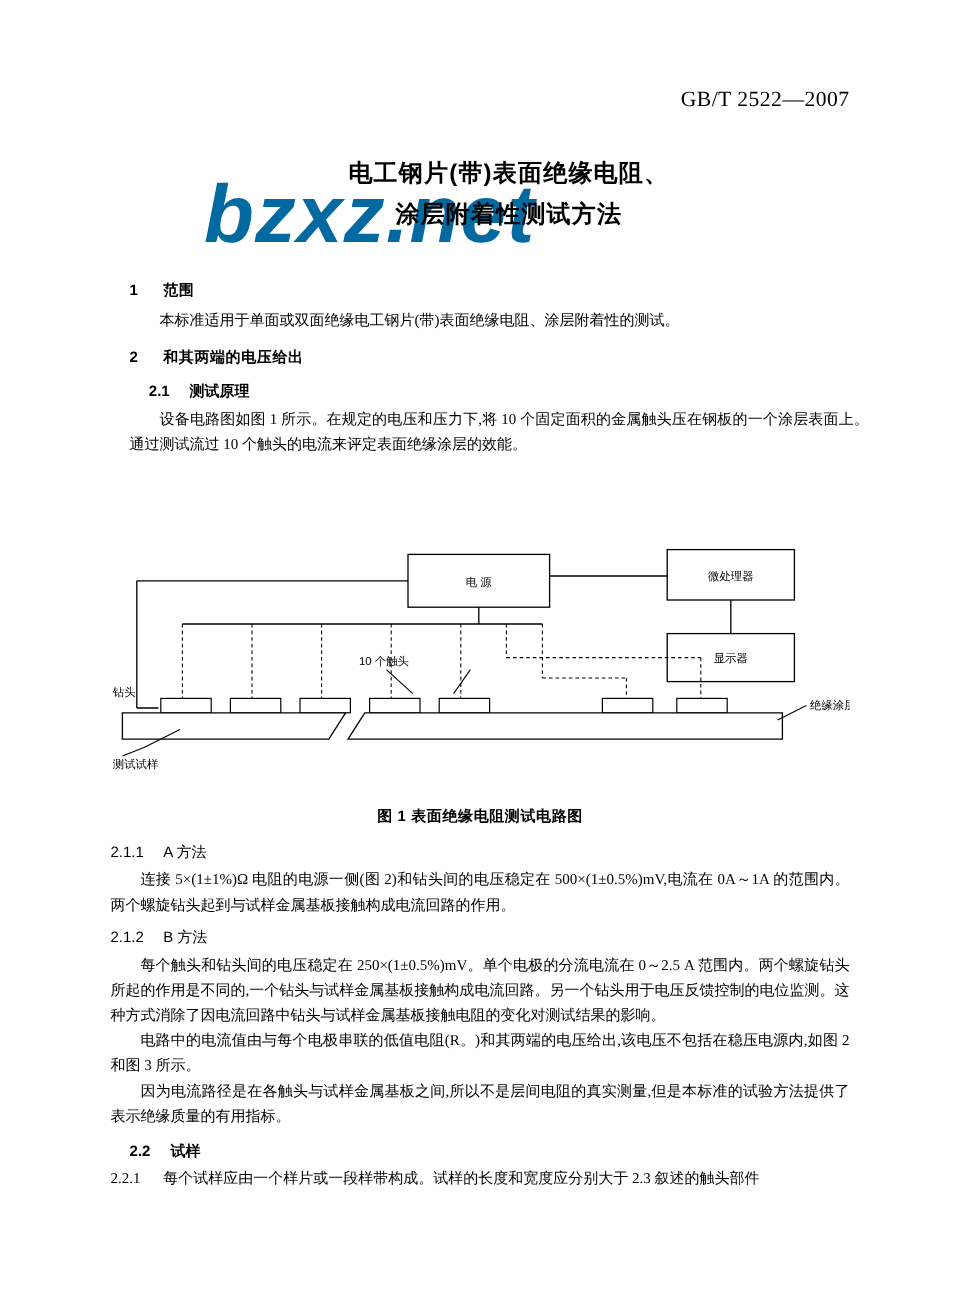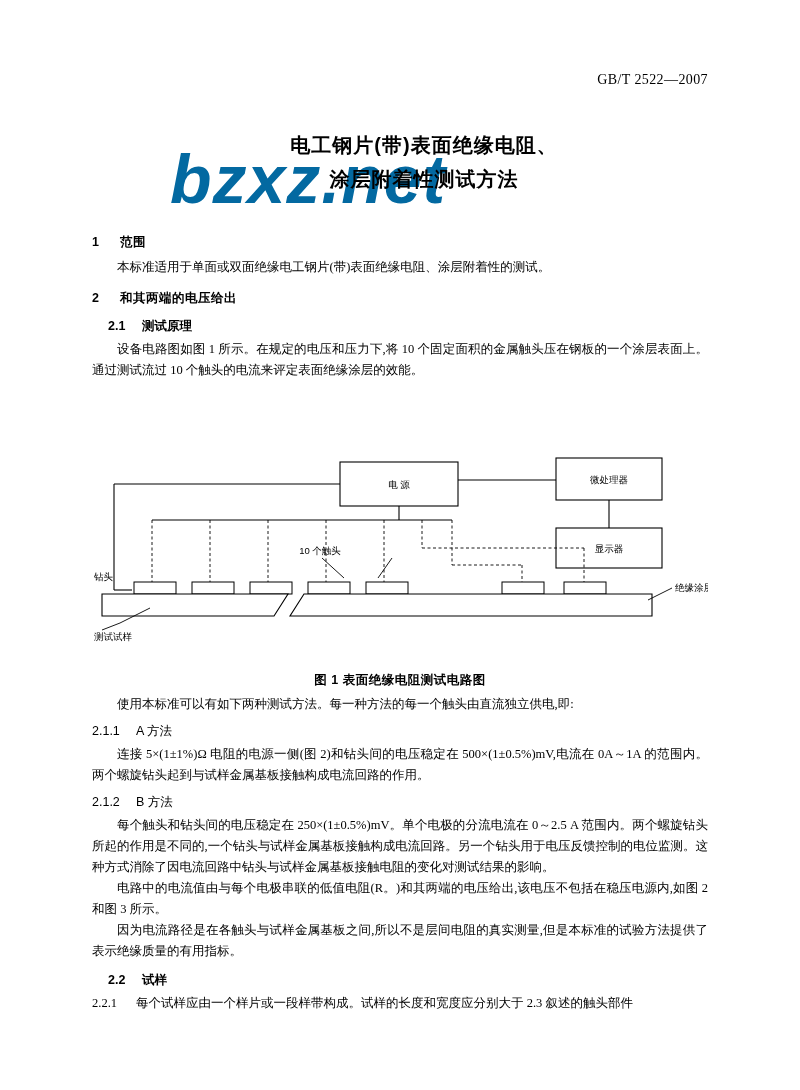--- a/index.html
+++ b/index.html
@@ -37,41 +37,41 @@
     user-select: none;
   }
   .content {
     position: relative;
     z-index: 2;
   }
   .std-code {
     position: absolute;
     right: 92px;
     top: 72px;
-    font-size: 14px;
+    font-size: 18px;
     font-family: "Liberation Serif", serif;
     letter-spacing: 0.4px;
   }
   .title {
     position: absolute;
     left: 0; right: 0;
     top: 128px;
     text-align: center;
     font-family: "Liberation Sans", sans-serif;
     font-weight: bold;
     font-size: 20px;
     line-height: 34px;
     letter-spacing: 1px;
     padding-left: 48px;
   }
   .title .line2 { display: block; }
 
   .body-area {
     position: absolute;
-    left: 92px;
+    left: 108px;
     top: 222px;
     width: 616px;
     font-size: 12.5px;
     line-height: 20.5px;
   }
   .h-sec {
     font-family: "Liberation Sans", sans-serif;
     font-weight: bold;
     font-size: 12.5px;
     margin: 10px 0 4px 0;
@@ -223,21 +223,20 @@
         <text class="fig-label" x="2" y="140">钻头</text>
         <text class="fig-label" x="228" y="114" text-anchor="middle">10 个触头</text>
         <text class="fig-label" x="2" y="200">测试试样</text>
         <text class="fig-label" x="583" y="151">绝缘涂层</text>
       </svg>
     </div>
 
     <div class="fig-cap">图 1   表面绝缘电阻测试电路图</div>
 
     <div class="after-fig">
-      <p class="para">使用本标准可以有如下两种测试方法。每一种方法的每一个触头由直流独立供电,即:</p>
 
       <div class="h-sub3">
         <span class="num">2.1.1</span><span>A 方法</span>
       </div>
       <p class="para">连接 5×(1±1%)Ω 电阻的电源一侧(图 2)和钻头间的电压稳定在 500×(1±0.5%)mV,电流在 0A～1A 的范围内。两个螺旋钻头起到与试样金属基板接触构成电流回路的作用。</p>
 
       <div class="h-sub3">
         <span class="num">2.1.2</span><span>B 方法</span>
       </div>
       <p class="para">每个触头和钻头间的电压稳定在 250×(1±0.5%)mV。单个电极的分流电流在 0～2.5 A 范围内。两个螺旋钻头所起的作用是不同的,一个钻头与试样金属基板接触构成电流回路。另一个钻头用于电压反馈控制的电位监测。这种方式消除了因电流回路中钻头与试样金属基板接触电阻的变化对测试结果的影响。</p>

